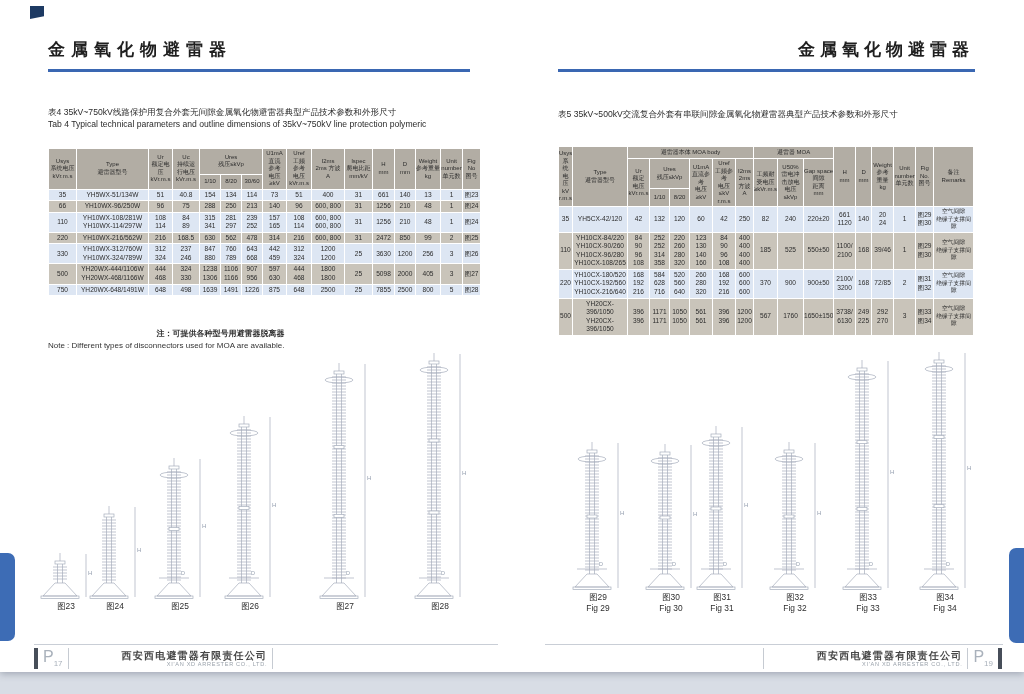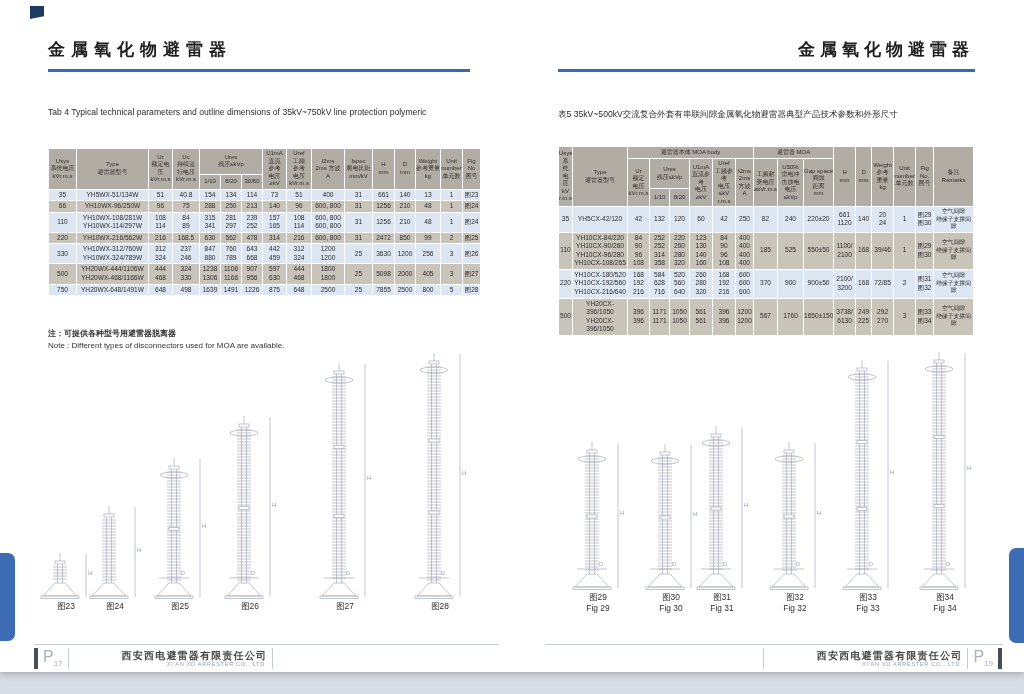--- a/index.html
+++ b/index.html
@@ -48,21 +48,21 @@
   table.spec thead th { background:#b2ada4; font-size:6px; line-height:1.25; }
   table.spec tbody td { font-size:6.6px; }
   table.spec tbody tr:nth-child(odd)  td { background:#dde6f3; }
   table.spec tbody tr:nth-child(even) td { background:#c9c4ba; }
   #t4 { left:48px;  top:148px; width:432px; }
   #t5 { left:558px; top:146px; width:415px; }
   #t5 tbody td:last-child { font-size:5.8px; }
   th.grp { height:12px; }
 
   .note { position:absolute; left:48px; top:328px; font-size:8px; line-height:1.5; }
-  .note .zh { display:block; font-weight:bold; color:#333; }
+  .note .zh { display:block; font-weight:bold; color:#333;text-align:right; }
   .note .en { display:block; color:#333; }
 
   .figs { position:absolute; }
   #figs-left  { left:30px;  top:347px; width:472px; height:265px; }
   #figs-right { left:545px; top:342px; width:465px; height:272px; }
   .fig { position:absolute; bottom:0; width:72px; display:flex;
          flex-direction:column; align-items:center; }
   .fig .lab  { font-size:8.4px; color:#2e2e2e; margin-top:2px; line-height:1.3; }
   .fig .lab2 { font-size:8.4px; color:#2e2e2e; line-height:1.3; }
 
@@ -85,20 +85,21 @@
 
 <div class="sheet"></div>
 <div class="corner-mark"></div>
 <div class="tab left"></div>
 <div class="tab right"></div>
 
 <div class="page-title l">金属氧化物避雷器</div>
 <div class="title-rule l"></div>
 
 <div class="caption cap4">
+  <span>表4  35kV~750kV线路保护用复合外套无间隙金属氧化物避雷器典型产品技术参数和外形尺寸</span>
   <span>Tab 4 Typical technical parameters and outline dimensions of 35kV~750kV line protection polymeric</span>
 </div>
 
 <table class="spec" id="t4">
   <colgroup>
     <col style="width:28px">
       <col style="width:72px">
       <col style="width:24px">
       <col style="width:27px">
     <col style="width:21px">

